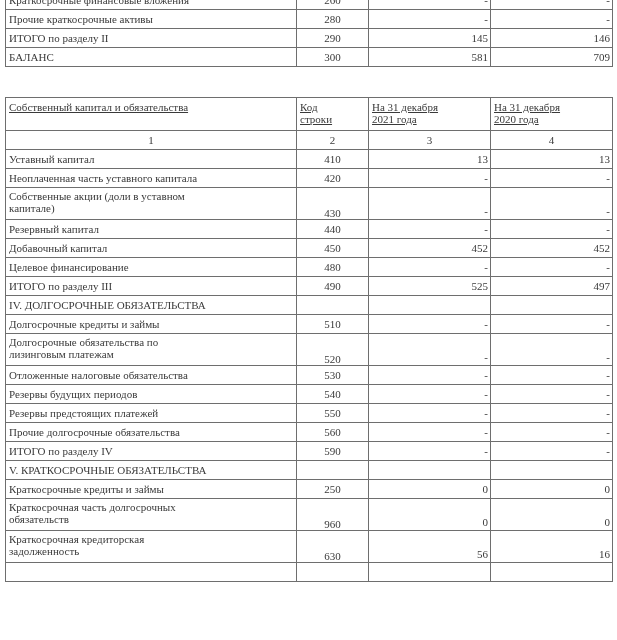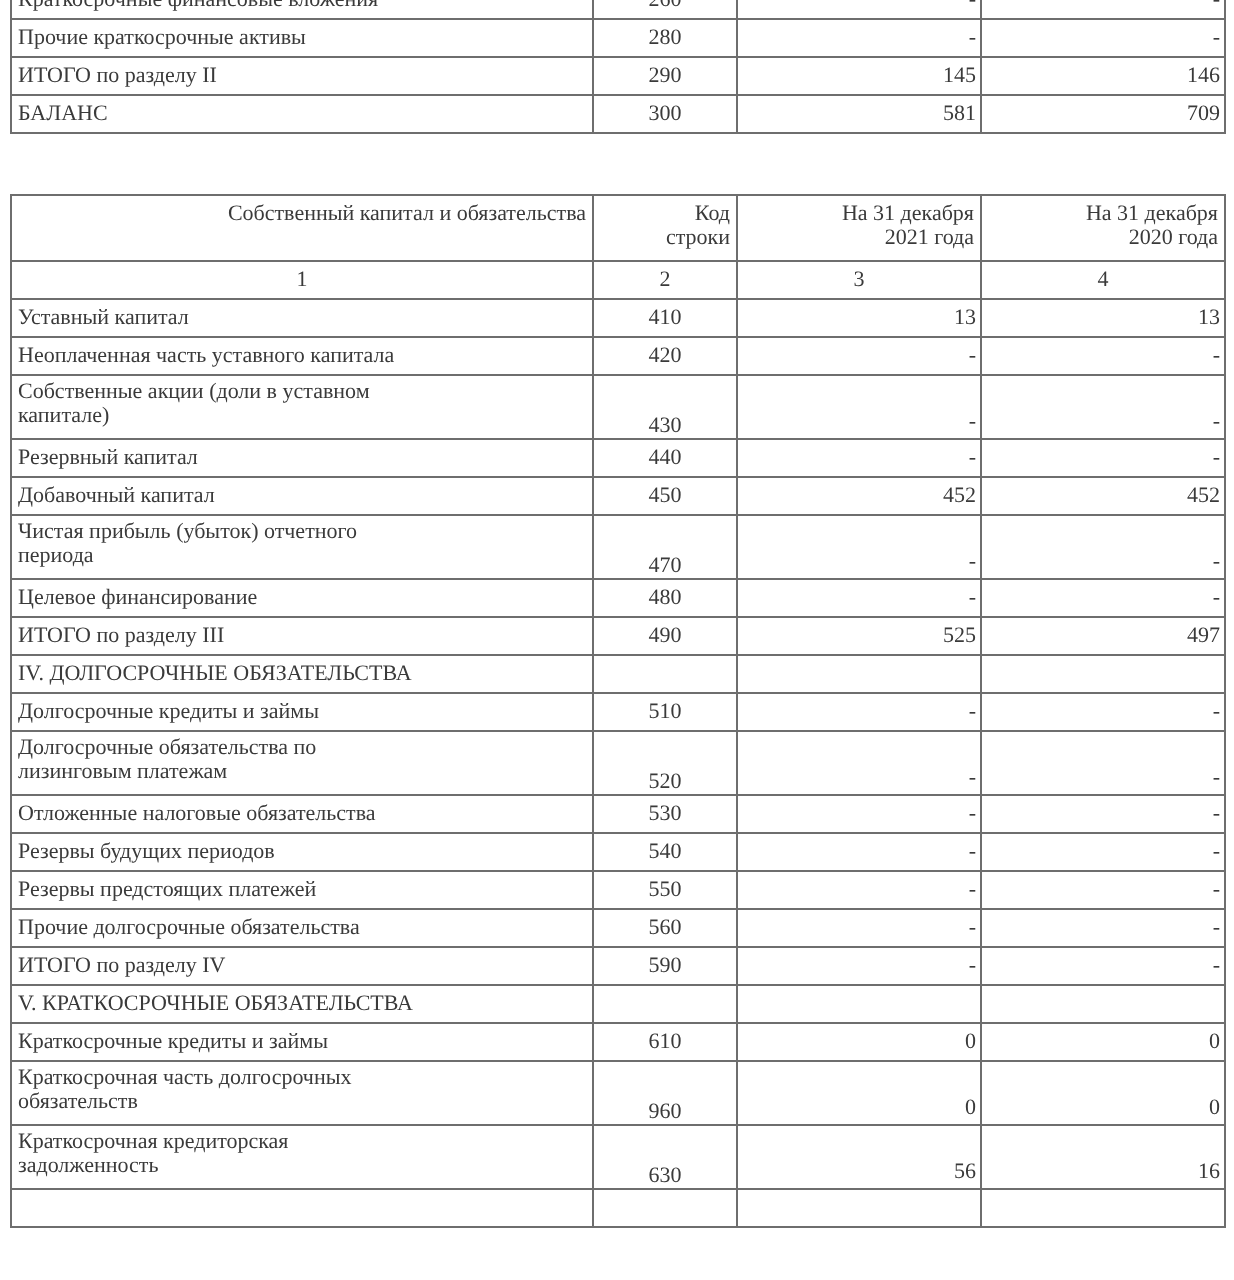--- a/index.html
+++ b/index.html
@@ -36,23 +36,24 @@
     col.c4 { width: 122px; }
 
     #top-table { top: -10px; }
     #top-table tr { height: 19px; }
 
     #main-table { top: 97px; }
     #main-table tr { height: 19px; }
     #main-table tr.tall { height: 29px; }
     #main-table tr.header { height: 33px; }
     #main-table tr.header td {
-      text-align: right;
+      text-align: left;
       vertical-align: top;
       padding-top: 3px;
+      text-decoration: underline;
     }
     #main-table tr.numbers td {
       text-align: center;
     }
 
     td.code {
       text-align: center;
       vertical-align: top;
       padding-top: 19px;
     }
@@ -157,27 +158,20 @@
       <td class="code">440</td>
       <td class="val">-</td>
       <td class="val">-</td>
     </tr>
     <tr class="single">
       <td class="label">Добавочный капитал</td>
       <td class="code">450</td>
       <td class="val">452</td>
       <td class="val">452</td>
     </tr>
-    <tr class="tall">
-      <td class="label wrap">Чистая прибыль (убыток) отчетного
-периода</td>
-      <td class="code">470</td>
-      <td class="val">-</td>
-      <td class="val">-</td>
-    </tr>
     <tr class="single">
       <td class="label">Целевое финансирование</td>
       <td class="code">480</td>
       <td class="val">-</td>
       <td class="val">-</td>
     </tr>
     <tr class="single">
       <td class="label">ИТОГО по разделу III</td>
       <td class="code">490</td>
       <td class="val">525</td>
@@ -235,21 +229,21 @@
     </tr>
 
     <tr class="single">
       <td class="label">V. КРАТКОСРОЧНЫЕ ОБЯЗАТЕЛЬСТВА</td>
       <td></td>
         <td></td>
         <td></td>
     </tr>
     <tr class="single">
       <td class="label">Краткосрочные кредиты и займы</td>
-      <td class="code">610</td>
+      <td class="code">250</td>
       <td class="val">0</td>
       <td class="val">0</td>
     </tr>
     <tr class="tall">
       <td class="label wrap">Краткосрочная часть долгосрочных
 обязательств</td>
       <td class="code">960</td>
       <td class="val">0</td>
       <td class="val">0</td>
     </tr>

